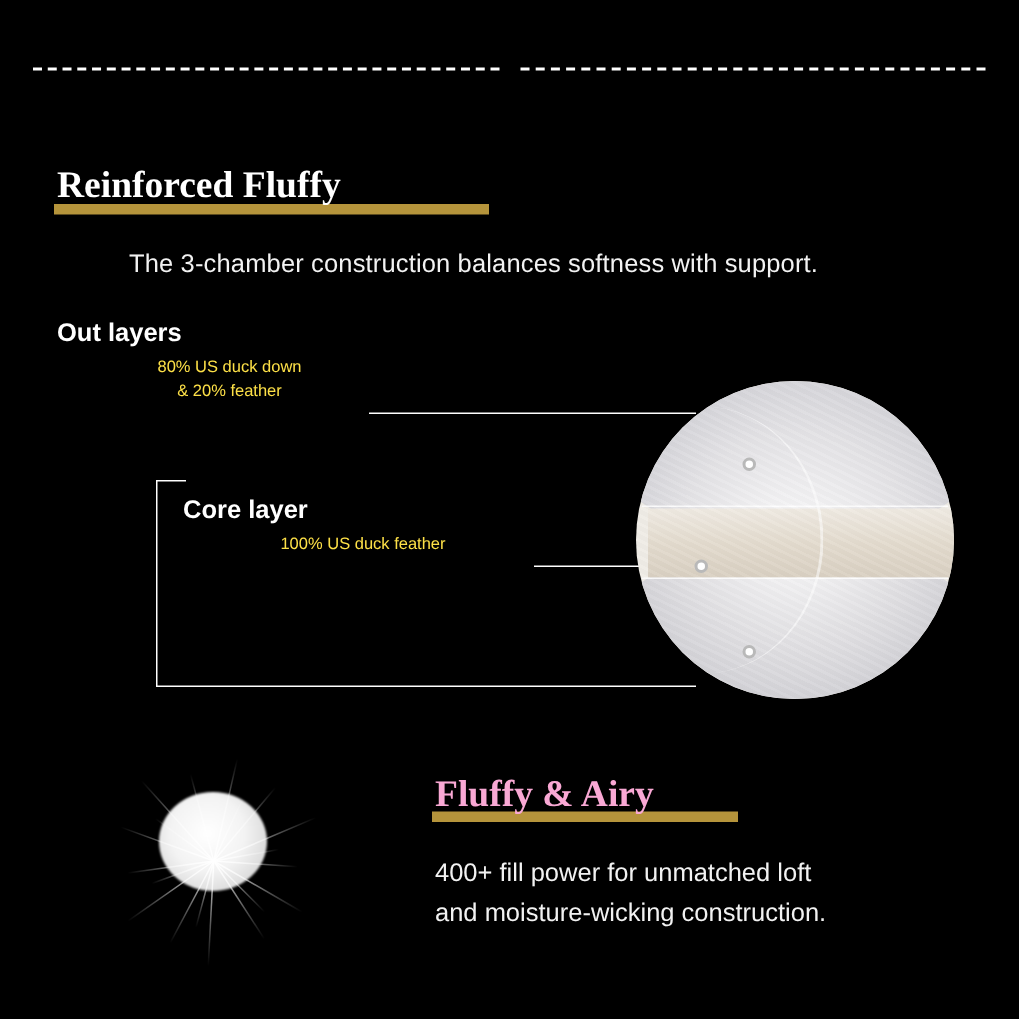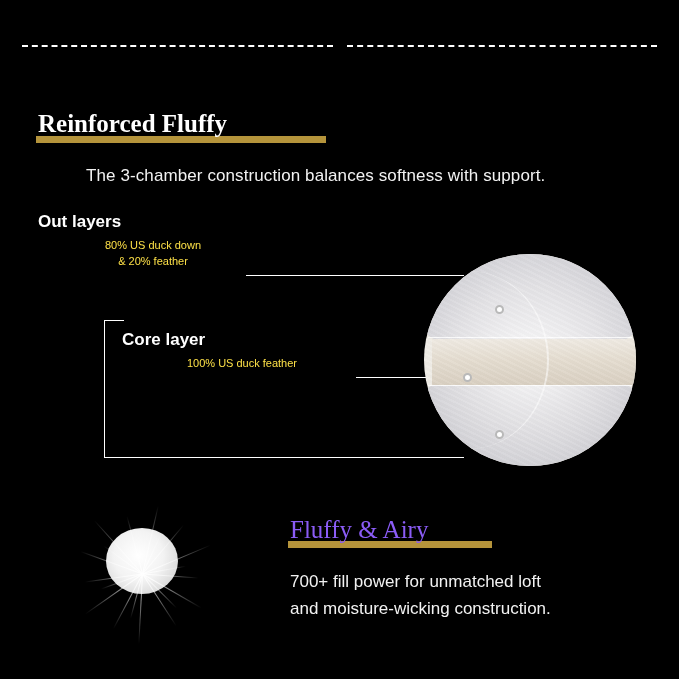--- a/index.html
+++ b/index.html
@@ -194,22 +194,22 @@
   .dot-2 { left: 463px; top: 373px; }
   .dot-3 { left: 495px; top: 430px; }
 
   
   .section-two-heading {
     position: absolute;
     left: 290px;
     top: 516px;
     font-family: "Liberation Serif", serif;
     font-size: 25px;
-    font-weight: 400;
-    color: #8b5cf6;
+    font-weight: 700;
+    color: #f9a8d4;
     z-index: 3;
   }
   .heading-underline-2 {
     position: absolute;
     left: 288px;
     top: 541px;
     width: 204px;
     height: 7px;
     background: #b5943b;
     z-index: 1;
@@ -312,15 +312,15 @@
   <div class="down-fiber" style="transform:rotate(70deg);left:110px;top:92px;height:44px"></div>
   <div class="down-fiber" style="transform:rotate(126deg);left:110px;top:92px;height:48px"></div>
   <div class="down-fiber" style="transform:rotate(205deg);left:110px;top:92px;height:46px"></div>
   <div class="down-fiber" style="transform:rotate(260deg);left:110px;top:92px;height:44px"></div>
   <div class="down-fiber" style="transform:rotate(315deg);left:110px;top:92px;height:48px"></div>
 </div>
 
 <div class="heading-underline-2"></div>
 <div class="section-two-heading">Fluffy &amp; Airy</div>
 <div class="section-two-body">
-  <div>700+ fill power for unmatched loft</div>
+  <div>400+ fill power for unmatched loft</div>
   <div>and moisture-wicking construction.</div>
 </div>
 
 </body></html>

